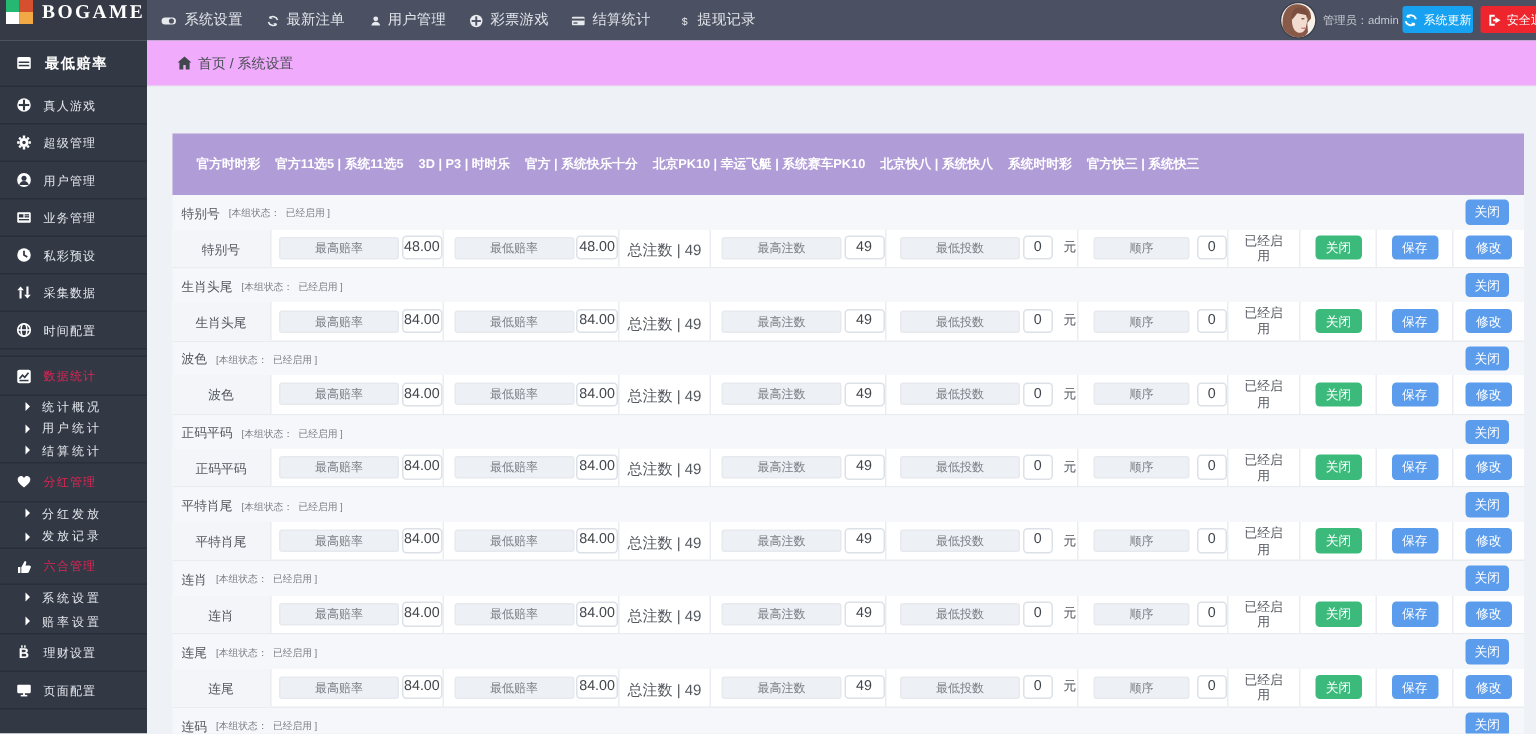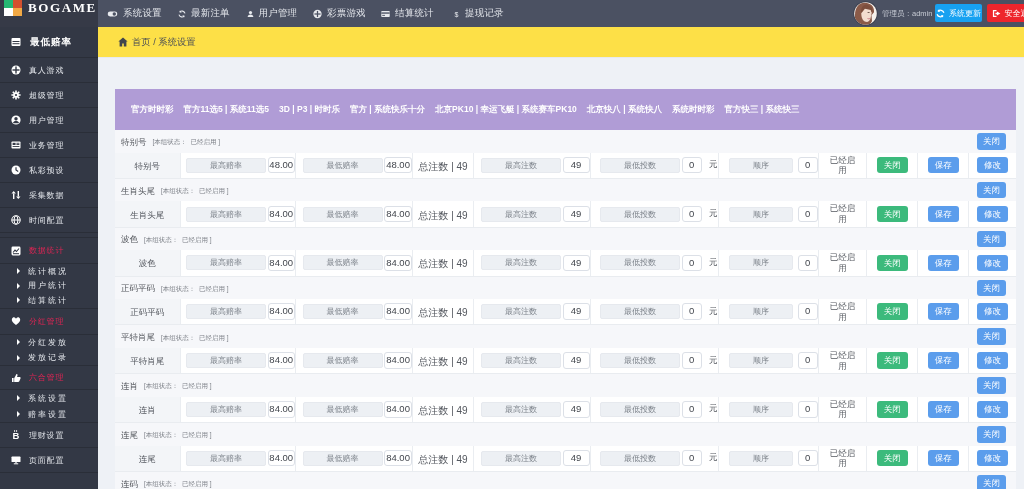--- a/index.html
+++ b/index.html
@@ -24,21 +24,21 @@
 .sit .mi{margin-left:11px}
 .slab{color:#e4e7ec;font-size:8px;letter-spacing:0.8px;margin-left:8px}
 .sit.red .slab{color:#e02454}
 .ssubwrap{border-bottom:1px solid #2a2e38}
 .ssub{height:14.5px;display:flex;align-items:center}
 .s143 .ssub{height:14.6px}
 .s153 .ssub{height:15.2px}
 .s160 .ssub{height:16px}
 .caret{width:0;height:0;border-left:3.5px solid #fff;border-top:3px solid transparent;border-bottom:3px solid transparent;margin-left:17px}
 .sslab{color:#e4e7ec;font-size:8px;letter-spacing:2px;margin-left:8px}
-.crumb{position:absolute;left:98px;top:27px;width:926px;height:31px;background:#fde047;border-bottom:1px solid #e7eaee;display:flex;align-items:center;color:#4a4e55;font-size:9.3px}
+.crumb{position:absolute;left:98px;top:27px;width:926px;height:31px;background:#f0abfc;border-bottom:1px solid #e7eaee;display:flex;align-items:center;color:#4a4e55;font-size:9.3px}
 .crumb svg{margin-left:20px;margin-right:4px}
 .card{position:absolute;left:115px;top:89px;width:901px}
 .tabs{height:41px;background:#b09cd6;display:flex;align-items:center;padding-left:16px;color:#fff;font-size:8.5px;font-weight:bold}
 .tabs span{margin-right:10px;white-space:nowrap}
 .group{height:48.85px}
 .ghead{height:22.5px;background:#f6f7fa;display:flex;align-items:center;position:relative;padding-left:6px}
 .gname{font-size:8.5px;color:#53565c;position:relative;top:1.5px}
 .gstat{font-size:6.5px;color:#7a7e85;margin-left:6px;position:relative;top:1.5px}
 .btn{height:16.5px;line-height:16.5px;border-radius:3px;color:#fff;font-size:8.5px;padding:0 7px;display:inline-block;text-align:left}
 .hbtn{position:absolute;right:10px;top:3px;background:#5b9dec;padding:0 6px}

